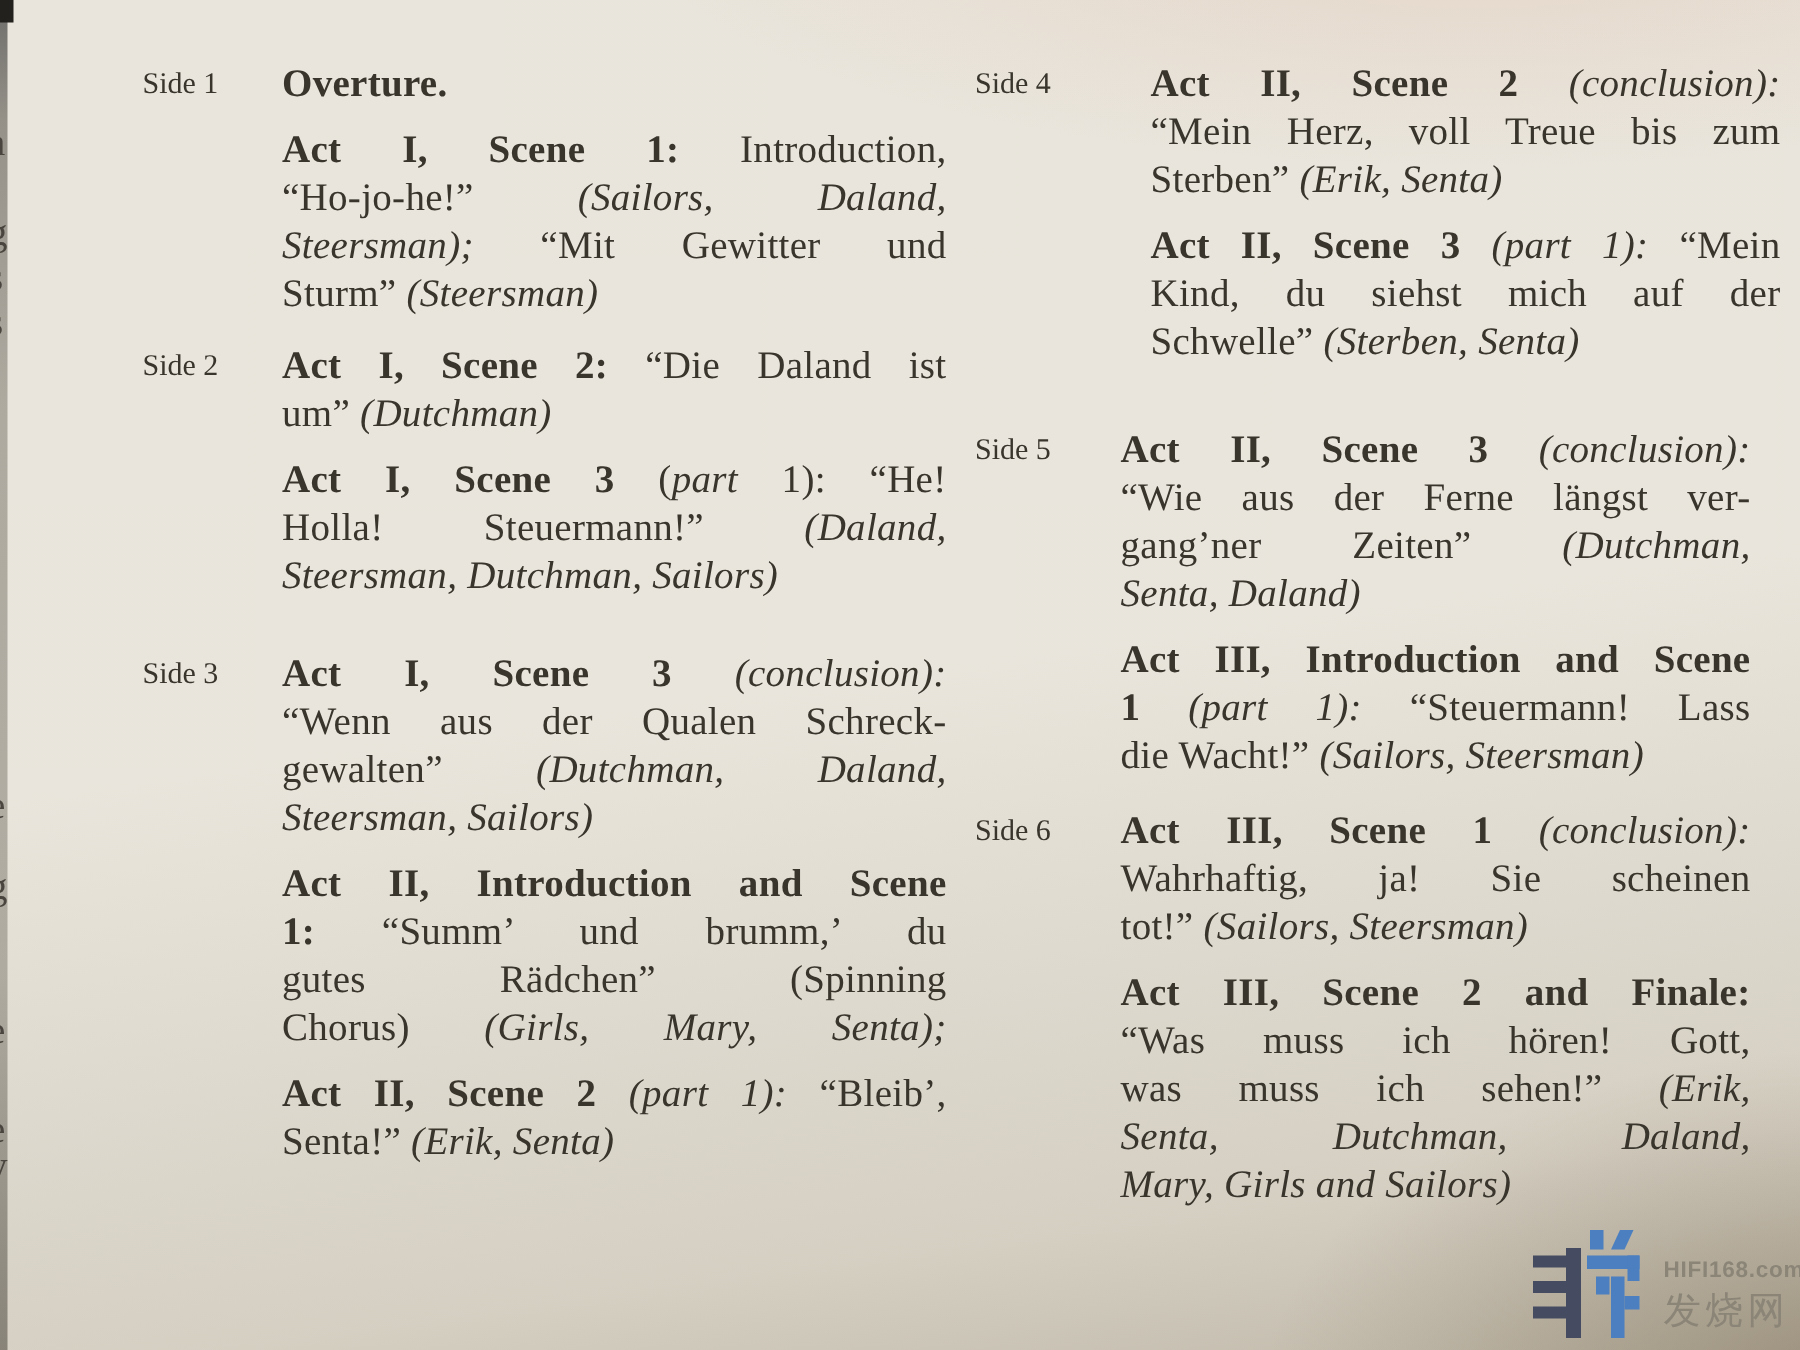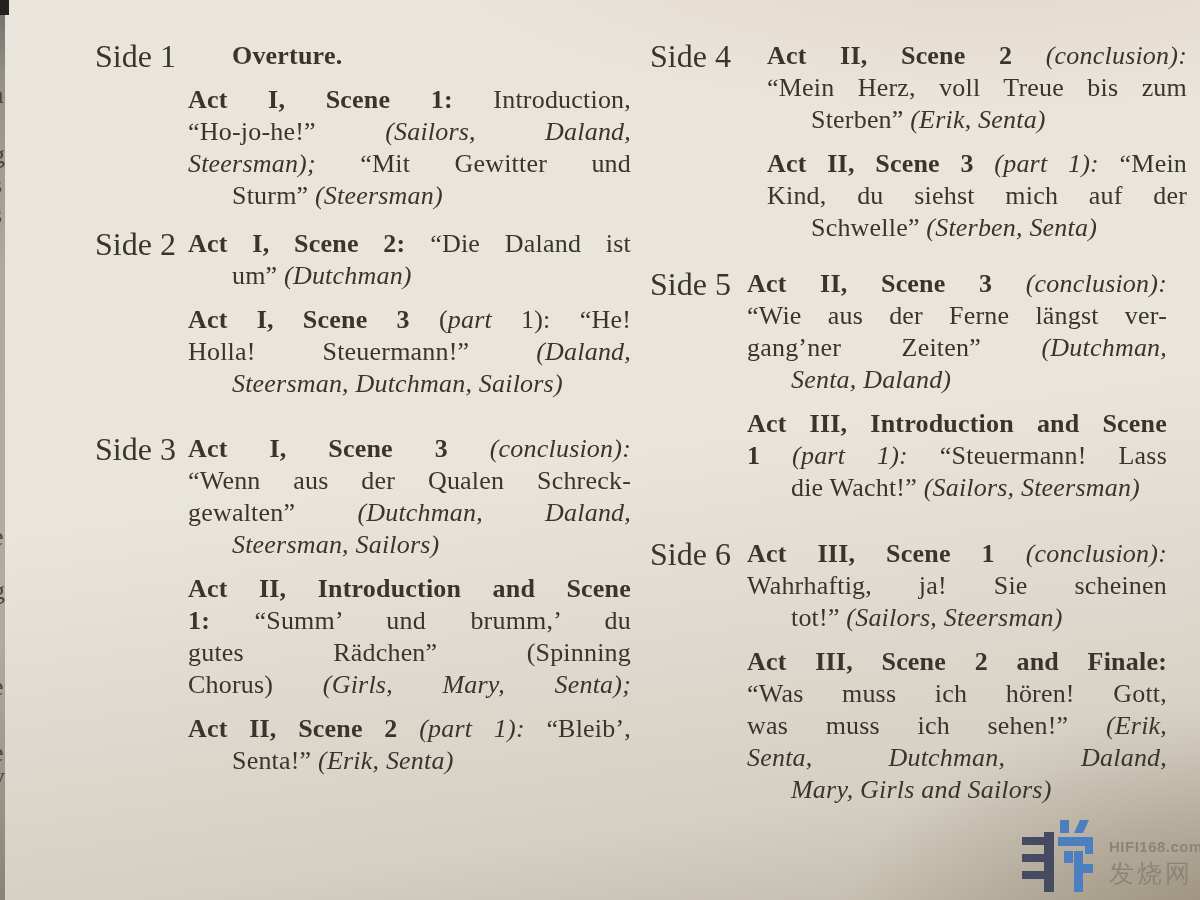--- a/index.html
+++ b/index.html
@@ -11,26 +11,26 @@
       radial-gradient(900px 260px at 82% -50px, rgba(223,180,158,0.30), rgba(223,180,158,0) 62%),
       radial-gradient(720px 430px at 103% 104%, rgba(96,78,52,0.40), rgba(96,78,52,0) 55%),
       linear-gradient(172deg, rgba(255,255,255,0.07) 50%, rgba(112,96,68,0.15) 86%, rgba(100,86,58,0.30) 100%),
       var(--paper,#e7e3d9);
   }
   .edge-shadow{position:absolute;left:0;top:0;width:5px;height:900px;opacity:.65;
     background:linear-gradient(to bottom,#2c2c2c,#68645c 9%,#8e8a80 30%,#938f85 72%,#5f5a50 100%);}
   .corner-mark{position:absolute;left:0;top:0;width:9px;height:15px;background:#23211e;}
   .col{position:absolute;top:0;height:900px;}
   .side{position:absolute;display:flex;align-items:flex-start;}
-  .side-label{font-size:32px;line-height:32px;flex:0 0 auto;}
+  .side-label{font-size:20px;line-height:32px;flex:0 0 auto;}
   .entries{flex:0 0 auto;}
   .entry.gap{margin-top:12px;}
   .line{font-size:26px;line-height:32px;letter-spacing:.2px;}
   .line.just{text-align:justify;text-align-last:justify;text-justify:inter-word;}
-  .line.last{text-align:left;margin-left:44px;}
+  .line.last{text-align:left;}
   .line .b{font-weight:bold;}
   .line .i{font-style:italic;}
   .frag{position:absolute;left:-8px;font-size:26px;line-height:30px;color:#4a463f;}
   .watermark{position:absolute;left:1022px;top:820px;display:flex;gap:5px;align-items:flex-start;}
   .wm-text{margin-top:18px;font-family:"Liberation Sans","DejaVu Sans",sans-serif;}
   .wm-site{font-weight:bold;font-size:15px;letter-spacing:.5px;color:var(--wm_text,#8b8578);}
   .wm-cn{font-size:25px;letter-spacing:3px;color:var(--wm_text,#8b8578);margin-top:2px;
     font-family:"DejaVu Sans","Liberation Sans",sans-serif;}
 </style>
 </head>
@@ -115,21 +115,21 @@
               <div class="line just"><span class="r">“Mein Herz, voll Treue bis zum</span></div>
               <div class="line last"><span class="r">Sterben” </span><span class="i">(Erik, Senta)</span></div>
             </div>
             <div class="entry gap">
               <div class="line just"><span class="b">Act II, Scene 3 </span><span class="i">(part 1):</span><span class="r"> “Mein</span></div>
               <div class="line just"><span class="r">Kind, du siehst mich auf der</span></div>
               <div class="line last"><span class="r">Schwelle” </span><span class="i">(Sterben, Senta)</span></div>
             </div>
           </div>
         </div>
-        <div class="side" style="top: 268px;">
+        <div class="side" style="top: 284px;">
           <div class="side-label" style="width: 97px;">Side 5</div>
           <div class="entries" style="width: 420px;">
             <div class="entry">
               <div class="line just"><span class="b">Act II, Scene 3 </span><span class="i">(conclusion):</span></div>
               <div class="line just"><span class="r">“Wie aus der Ferne längst ver-</span></div>
               <div class="line just"><span class="r">gang’ner Zeiten” </span><span class="i">(Dutchman,</span></div>
               <div class="line last"><span class="i">Senta, Daland)</span></div>
             </div>
             <div class="entry gap">
               <div class="line just"><span class="b">Act III, Introduction and Scene</span></div>

